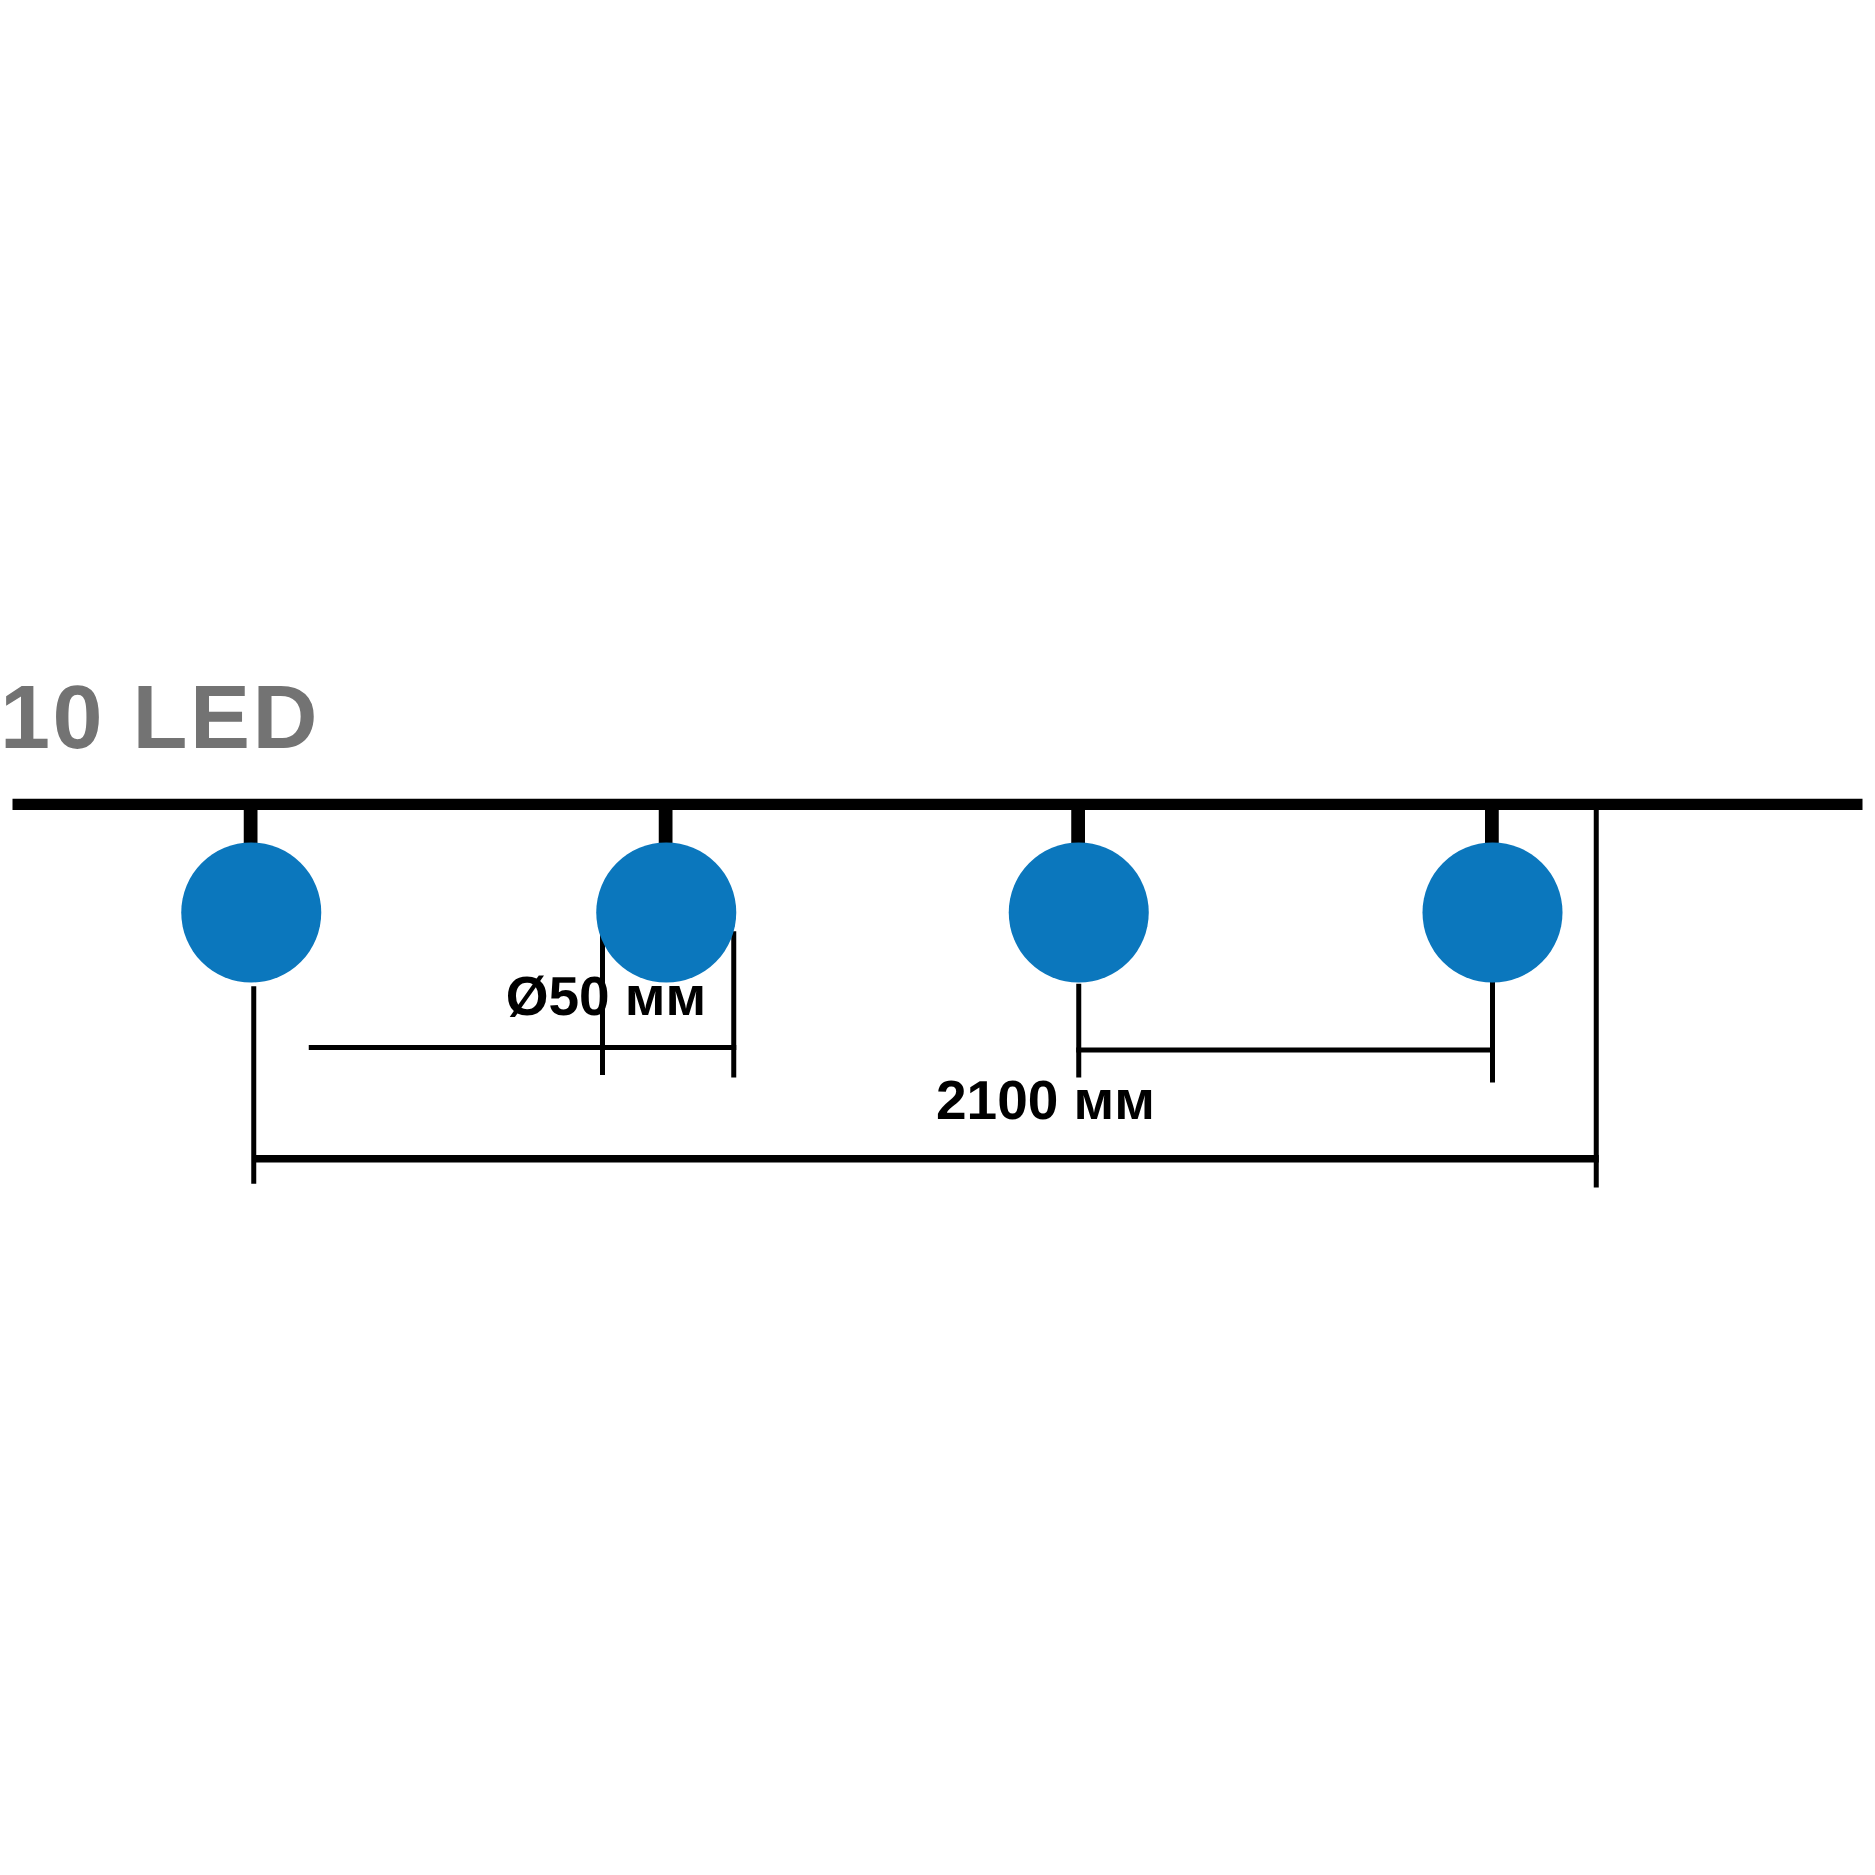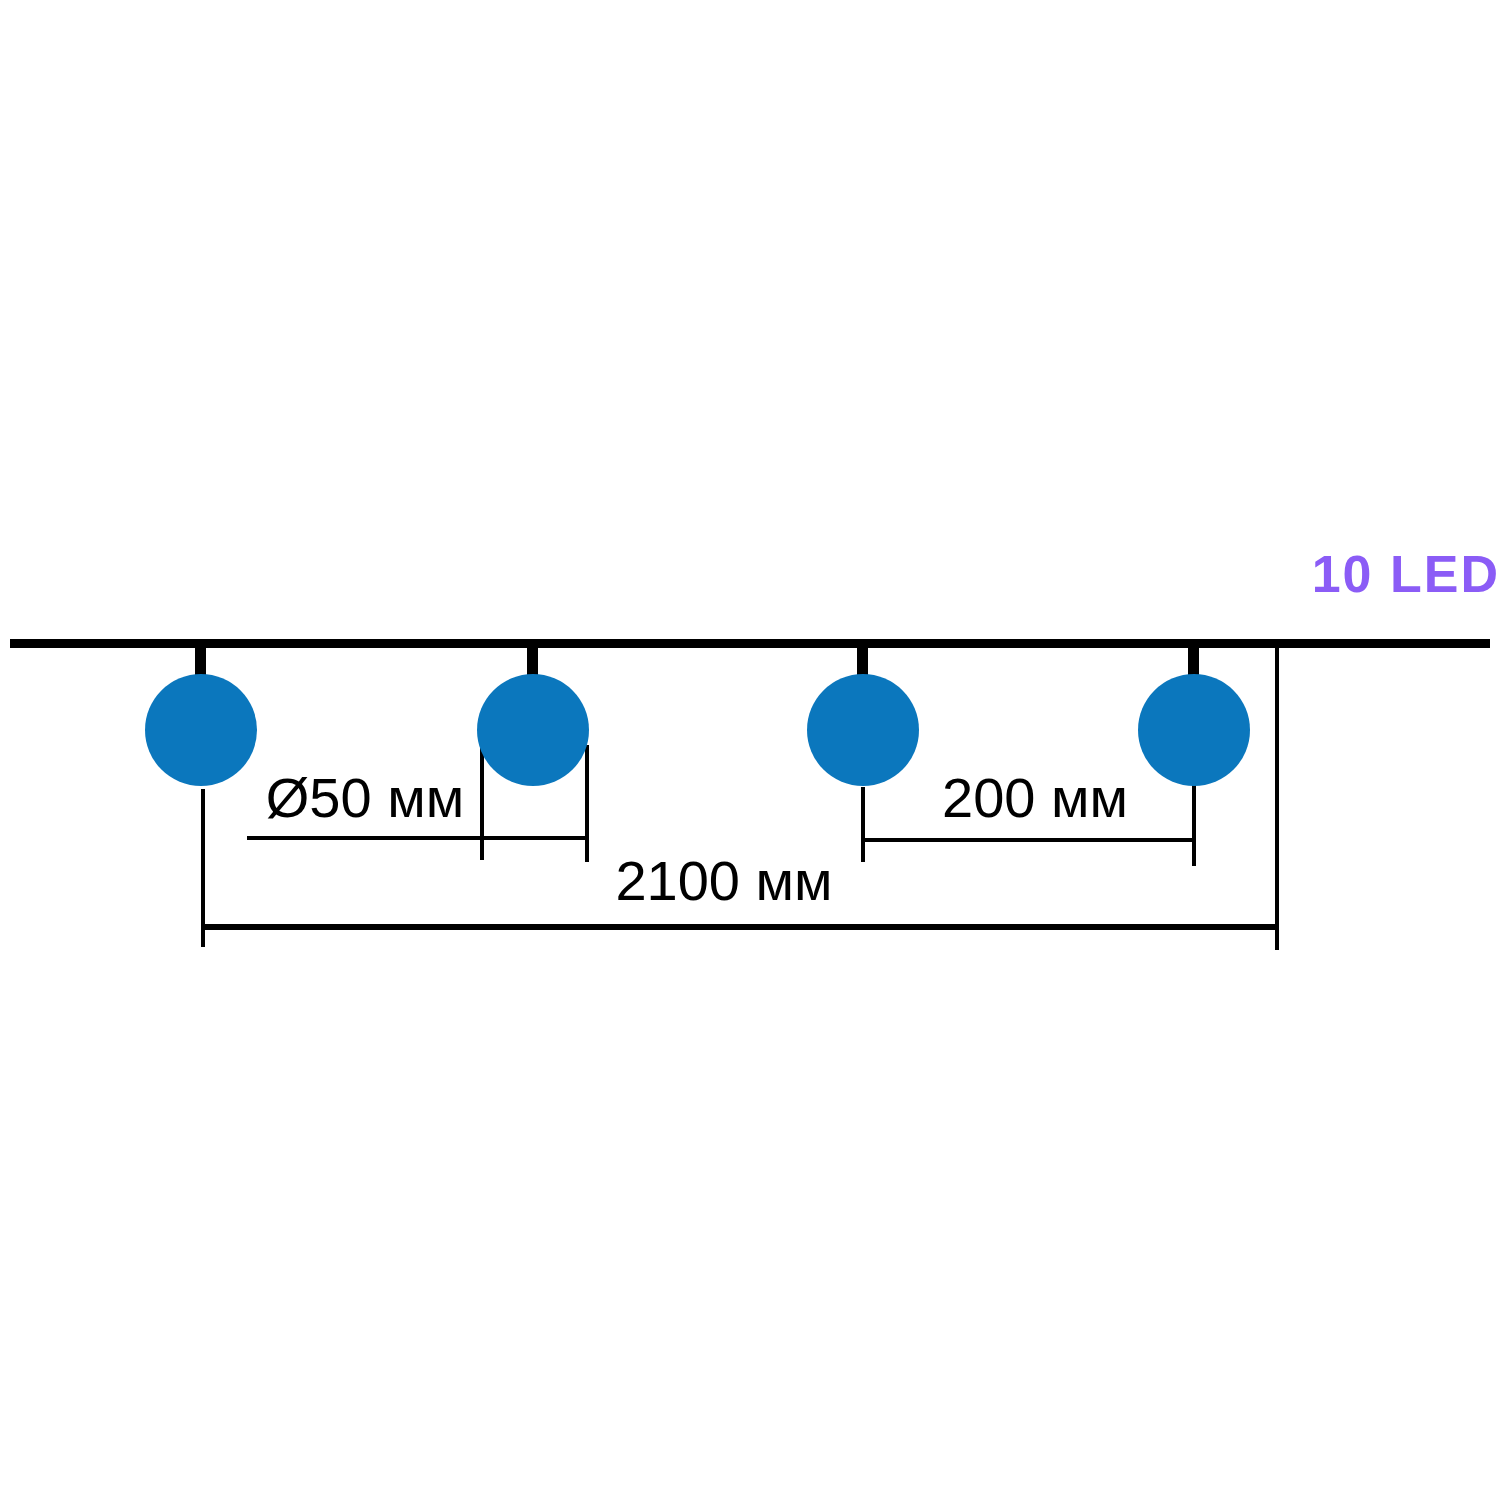--- a/index.html
+++ b/index.html
@@ -15,26 +15,26 @@
     background: #ffffff;
     overflow: hidden;
   }
   .abs { position: absolute; }
 
   
   .title {
     left: 0;
     right: 0;
     top: 534px;
-    text-align: right;
-    font-size: 52px;
+    text-align: left;
+    font-size: 72px;
     line-height: 80px;
     font-weight: 600;
     letter-spacing: 2px;
-    color: #8b5cf6;
+    color: #737373;
     z-index: 4;
   }
 
   
   .wire {
     left: 10px;
     top: 639px;
     width: 1480px;
     height: 9px;
     background: #000000;
@@ -81,25 +81,25 @@
   .sp-tick-l  { left: 861px;  top: 787px; width: 4px;   height: 75px; }
   .sp-tick-r  { left: 1192px; top: 785px; width: 4px;   height: 81px; }
 
   
   .tot-line   { left: 203px;  top: 924px; width: 1076px; height: 6px; }
   .tot-ext-l  { left: 201px;  top: 789px; width: 4px;    height: 158px; }
   .tot-ext-r  { left: 1275px; top: 648px; width: 4px;    height: 302px; }
 
   
   .dim-label {
-    font-size: 56px;
+    font-size: 44px;
     line-height: 56px;
-    font-weight: 400;
+    font-weight: 700;
     color: #000000;
-    text-align: center;
+    text-align: right;
     white-space: nowrap;
     z-index: 4;
   }
   .dia-label { left: 165px; width: 400px; top: 770px; }
   .sp-label  { left: 835px; width: 400px; top: 770px; }
   .tot-label { left: 524px; width: 400px; top: 853px; }
 </style>
 </head>
 <body>
 
@@ -120,20 +120,19 @@
   <div class="abs bulb bulb-4" style="background-color: rgb(11, 119, 189);"></div>
 
   <div class="abs dline dia-line"></div>
   <div class="abs dline dia-tick-l"></div>
   <div class="abs dline dia-tick-r"></div>
   <div class="abs dim-label dia-label">Ø50 мм</div>
 
   <div class="abs dline sp-line"></div>
   <div class="abs dline sp-tick-l"></div>
   <div class="abs dline sp-tick-r"></div>
-  <div class="abs dim-label sp-label">200 мм</div>
 
   <div class="abs dline tot-line"></div>
   <div class="abs dline tot-ext-l"></div>
   <div class="abs dline tot-ext-r"></div>
   <div class="abs dim-label tot-label">2100 мм</div>
 
 </div>
 
 </body></html>

